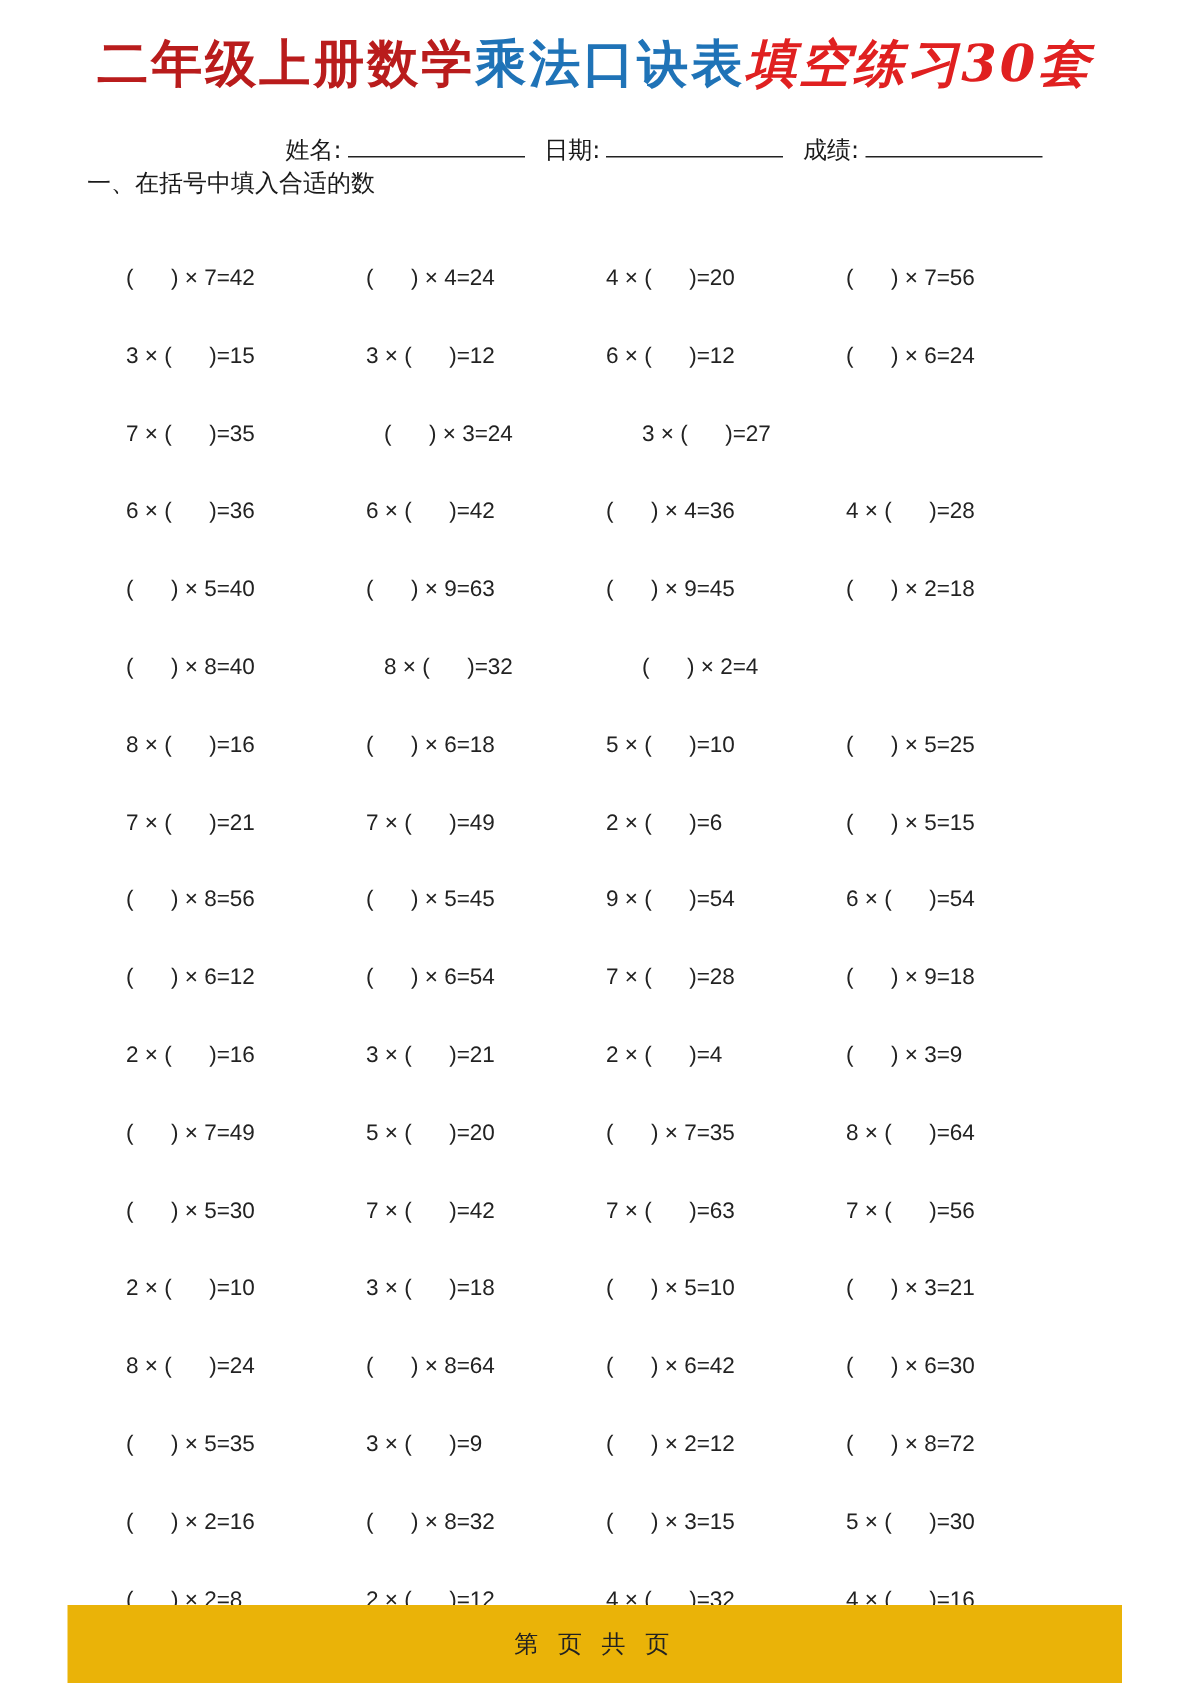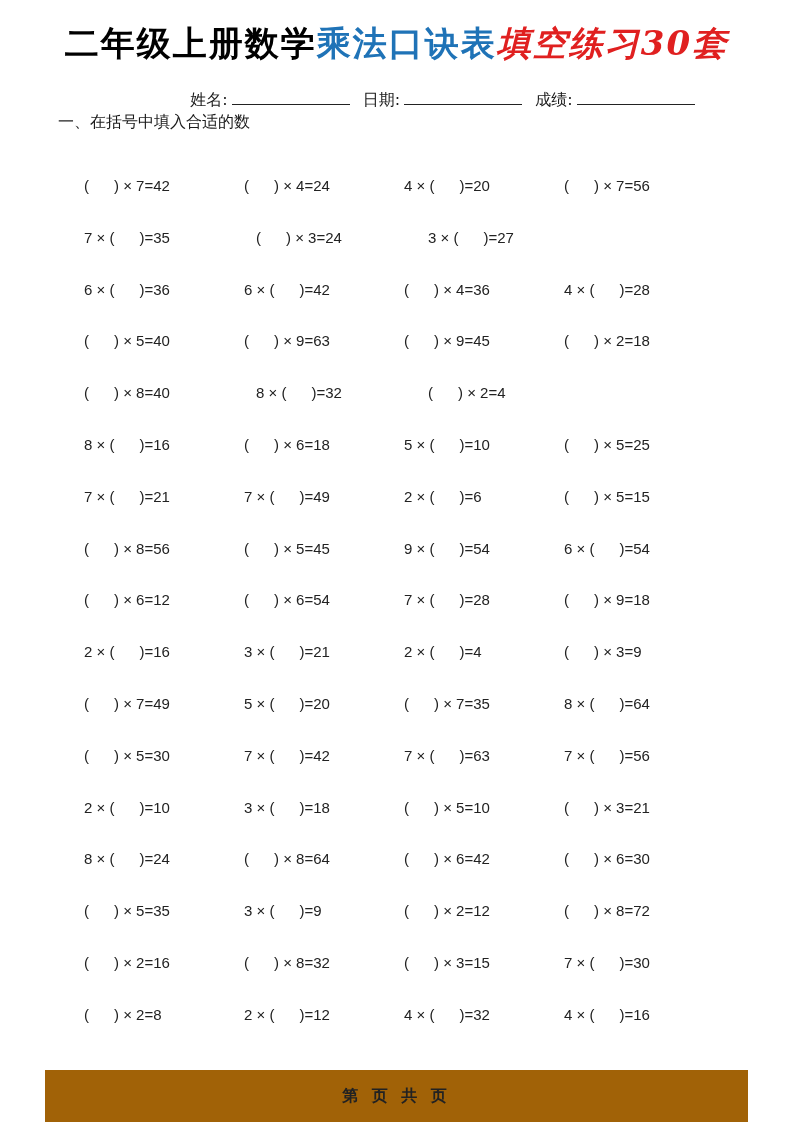--- a/index.html
+++ b/index.html
@@ -1,34 +1,34 @@
 <!DOCTYPE html>
 <html><head>
 <meta charset="utf-8">
 <style>
   html, body { margin: 0; padding: 0; background: #ffffff; }
   body { width: 793px; height: 1122px; position: relative; overflow: hidden;
          font-family: "DejaVu Sans", "Liberation Sans", sans-serif; color: #1a1a1a; }
   .title { position: absolute; top: 18px; left: 0; width: 793px; text-align: center;
            font-family: "DejaVu Serif", "Liberation Serif", serif; font-weight: bold;
            font-size: 34px; letter-spacing: 2px; line-height: 50px; white-space: nowrap; }
-  .title .seg0 { color: #000000; text-align: right; }
+  .title .seg0 { color: #b91c1c; text-align: right; }
   .title .seg1 { color: #1f73b7; }
   .title .seg2 { color: #e02020; font-style: italic; }
   .info { position: absolute; top: 89px; left: 0; width: 793px; text-align: center;
           font-size: 16px; line-height: 22px; margin-left: 48px; }
   .info .field { display: inline-block; margin: 0 2px; }
   .info .blank { display: inline-block; width: 118px; border-bottom: 1px solid #222; height: 14px; vertical-align: baseline; margin-left: 4px; margin-right: 4px; }
   .section { position: absolute; top: 110px; left: 58px; font-size: 16px; font-weight: 500; line-height: 24px; }
   .grid { position: absolute; top: 138px; left: 84px; width: 640px; margin-top: 36px; }
   .row { height: 51.8px; display: flex; }
   .cell { width: 172px; font-family: "Liberation Sans", sans-serif; font-size: 15px;
           line-height: 24px; white-space: pre; color: #222; }
   .footer { position: absolute; top: 1070px; left: 45px; width: 703px; height: 52px;
-            background: #a16207; text-align: center; font-weight: bold; }
+            background: #eab308; text-align: center; }
   .footer span { display: inline-block; margin-top: 16px; font-size: 16px; letter-spacing: 4px; color: #222; }
 </style>
 </head>
 <body>
 
 <div class="title">
   <span class="seg0">二年级上册数学</span><span class="seg1">乘法口诀表</span><span class="seg2">填空练习30套</span>
 </div>
 
 <div class="info">
@@ -44,20 +44,26 @@
 </div>
 
 <div class="section">一、在括号中填入合适的数</div>
 
 <div class="grid" id="grid">
     <div class="row">
       <div class="cell">(      ) × 7=42</div>
       <div class="cell">(      ) × 4=24</div>
       <div class="cell">4 × (      )=20</div>
       <div class="cell">(      ) × 7=56</div>
+    </div>
+    <div class="row">
+      <div class="cell">3 × (      )=15</div>
+      <div class="cell">3 × (      )=12</div>
+      <div class="cell">6 × (      )=12</div>
+      <div class="cell">(      ) × 6=24</div>
     </div>
     <div class="row">
       <div class="cell">7 × (      )=35</div>
       <div class="cell">(      ) × 3=24</div>
       <div class="cell">3 × (      )=27</div>
     </div>
     <div class="row">
       <div class="cell">6 × (      )=36</div>
       <div class="cell">6 × (      )=42</div>
       <div class="cell">(      ) × 4=36</div>
@@ -131,21 +137,21 @@
     <div class="row">
       <div class="cell">(      ) × 5=35</div>
       <div class="cell">3 × (      )=9</div>
       <div class="cell">(      ) × 2=12</div>
       <div class="cell">(      ) × 8=72</div>
     </div>
     <div class="row">
       <div class="cell">(      ) × 2=16</div>
       <div class="cell">(      ) × 8=32</div>
       <div class="cell">(      ) × 3=15</div>
-      <div class="cell">7 × (      )=30</div>
+      <div class="cell">5 × (      )=30</div>
     </div>
     <div class="row">
       <div class="cell">(      ) × 2=8</div>
       <div class="cell">2 × (      )=12</div>
       <div class="cell">4 × (      )=32</div>
       <div class="cell">4 × (      )=16</div>
     </div>
   </div>
 
 <div class="footer">

